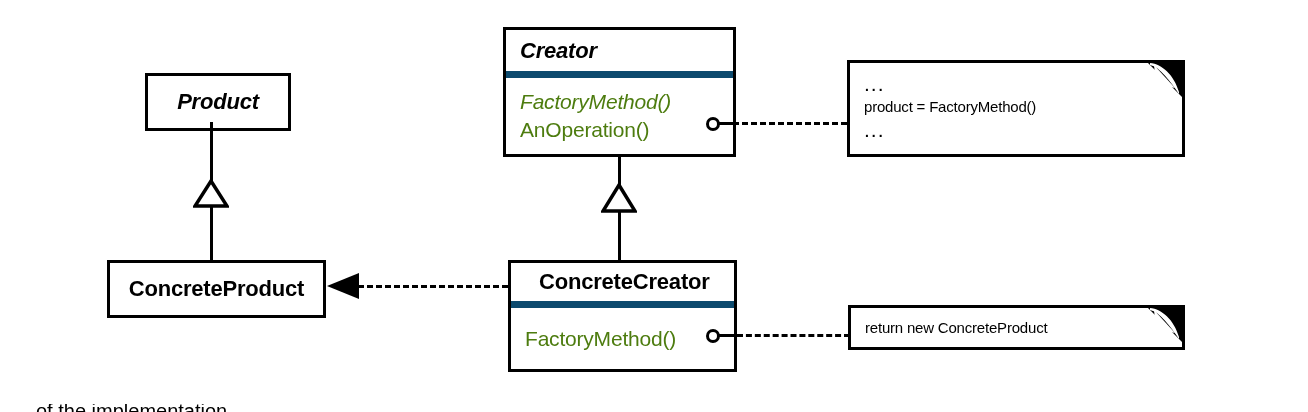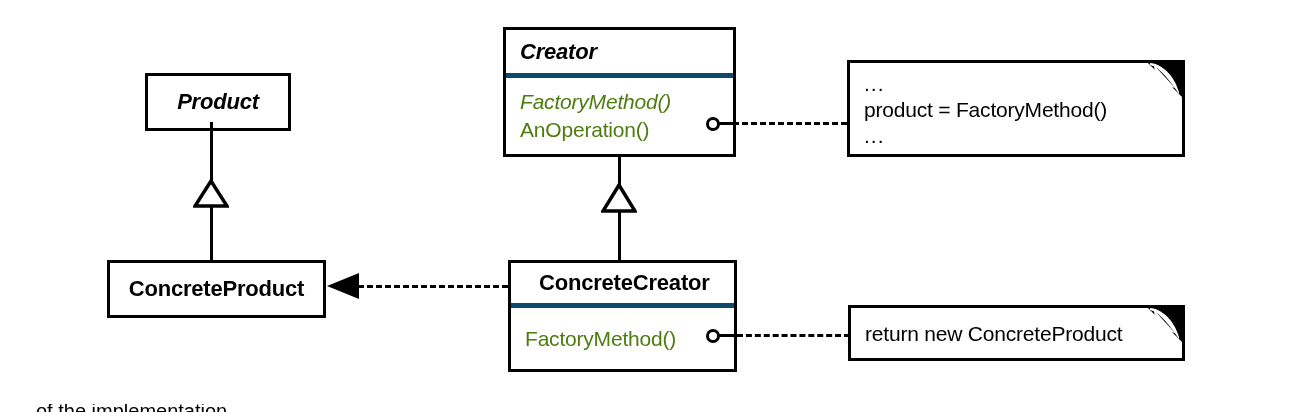--- a/index.html
+++ b/index.html
@@ -24,21 +24,21 @@
     position: absolute;
     background: #ffffff;
     border: 3px solid #000000;
     box-sizing: border-box;
   }
   .uml-compartment {
     position: relative;
     box-sizing: border-box;
   }
   .uml-compartment.divided {
-    border-bottom: 5px solid #0c4a6e;
+    border-bottom: 7px solid #0c4a6e;
   }
   .uml-name {
     font-size: 22px;
     font-weight: bold;
     color: #000000;
     letter-spacing: -0.2px;
     white-space: nowrap;
   }
   .uml-name.abstract {
     font-style: italic;
@@ -55,21 +55,21 @@
   }
 
   
   .uml-note {
     position: absolute;
     background: #ffffff;
     border: 3px solid #000000;
     box-sizing: border-box;
   }
   .note-line {
-    font-size: 21px;
+    font-size: 15px;
     color: #000000;
     letter-spacing: -0.2px;
     white-space: nowrap;
     line-height: 1.0;
   }
   .note-line.ellipsis {
     font-size: 21px;
     letter-spacing: 1px;
   }
   .note-fold {
@@ -191,21 +191,21 @@
       <span class="note-line">product = FactoryMethod()</span>
       <span class="note-line ellipsis">...</span>
     </div>
     <svg class="note-fold" viewBox="0 0 34 34">
       <polygon points="0,0 34,0 34,34" fill="#000000"></polygon>
       <path d="M 2,0 C 14,1 26,12 31,29 L 31,31 C 22,18 12,4 2,2 Z" fill="#ffffff"></path>
       <polygon points="6,2 27,25 8,21" fill="#ffffff"></polygon>
     </svg>
   </div>
 
-  <div class="uml-note" style="left:848px; top:305px; width:337px; height:56px;">
+  <div class="uml-note" style="left:848px; top:305px; width:337px; height:45px;">
     <div style="height:100%; display:flex; align-items:center; padding-left:14px;">
       <span class="note-line">return new ConcreteProduct</span>
     </div>
     <svg class="note-fold" viewBox="0 0 34 34">
       <polygon points="0,0 34,0 34,34" fill="#000000"></polygon>
       <path d="M 2,0 C 14,1 26,12 31,29 L 31,31 C 22,18 12,4 2,2 Z" fill="#ffffff"></path>
       <polygon points="6,2 27,25 8,21" fill="#ffffff"></polygon>
     </svg>
   </div>
 

